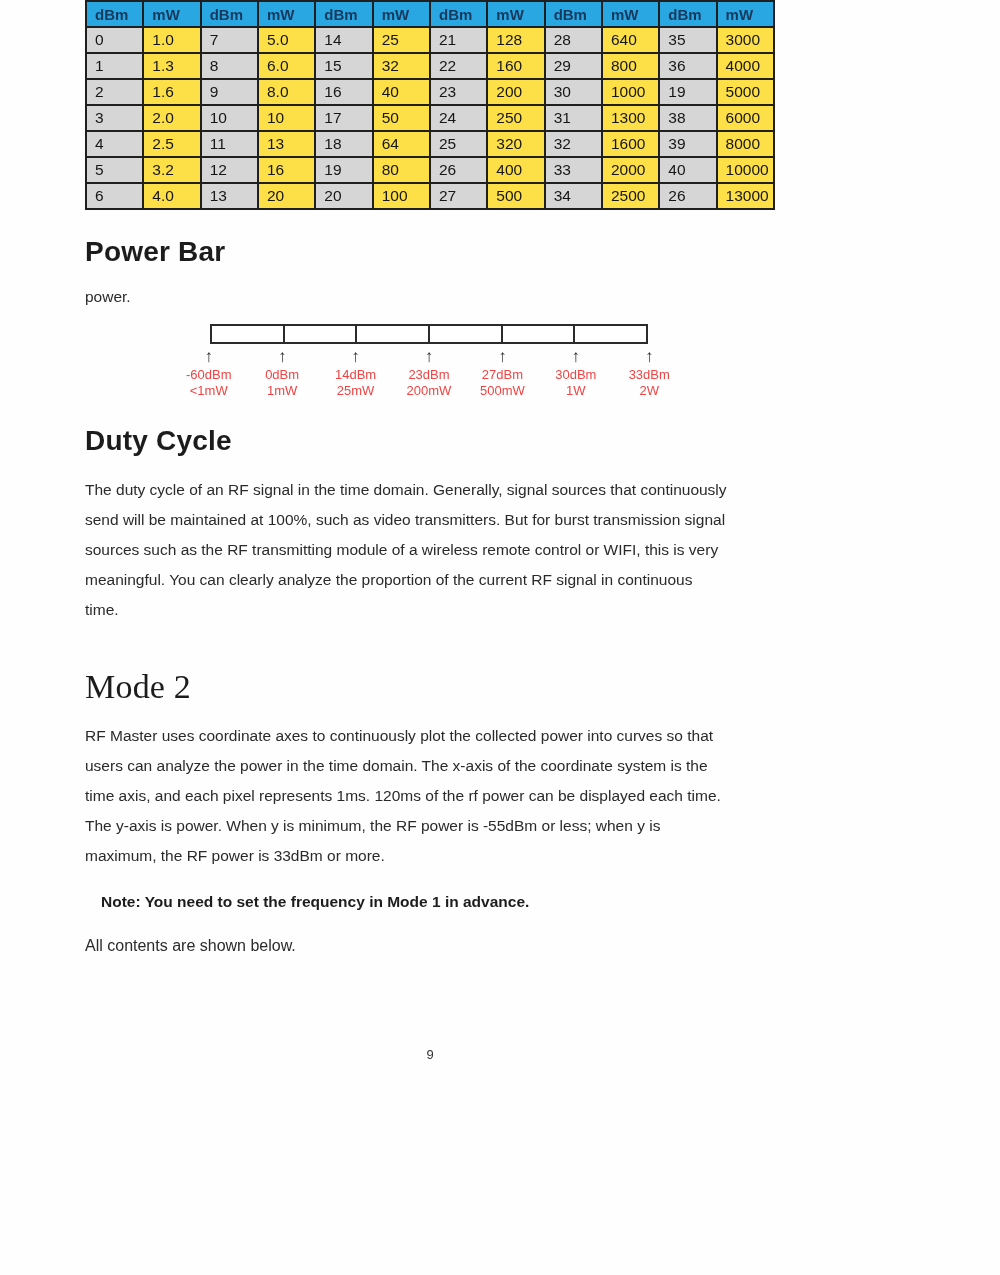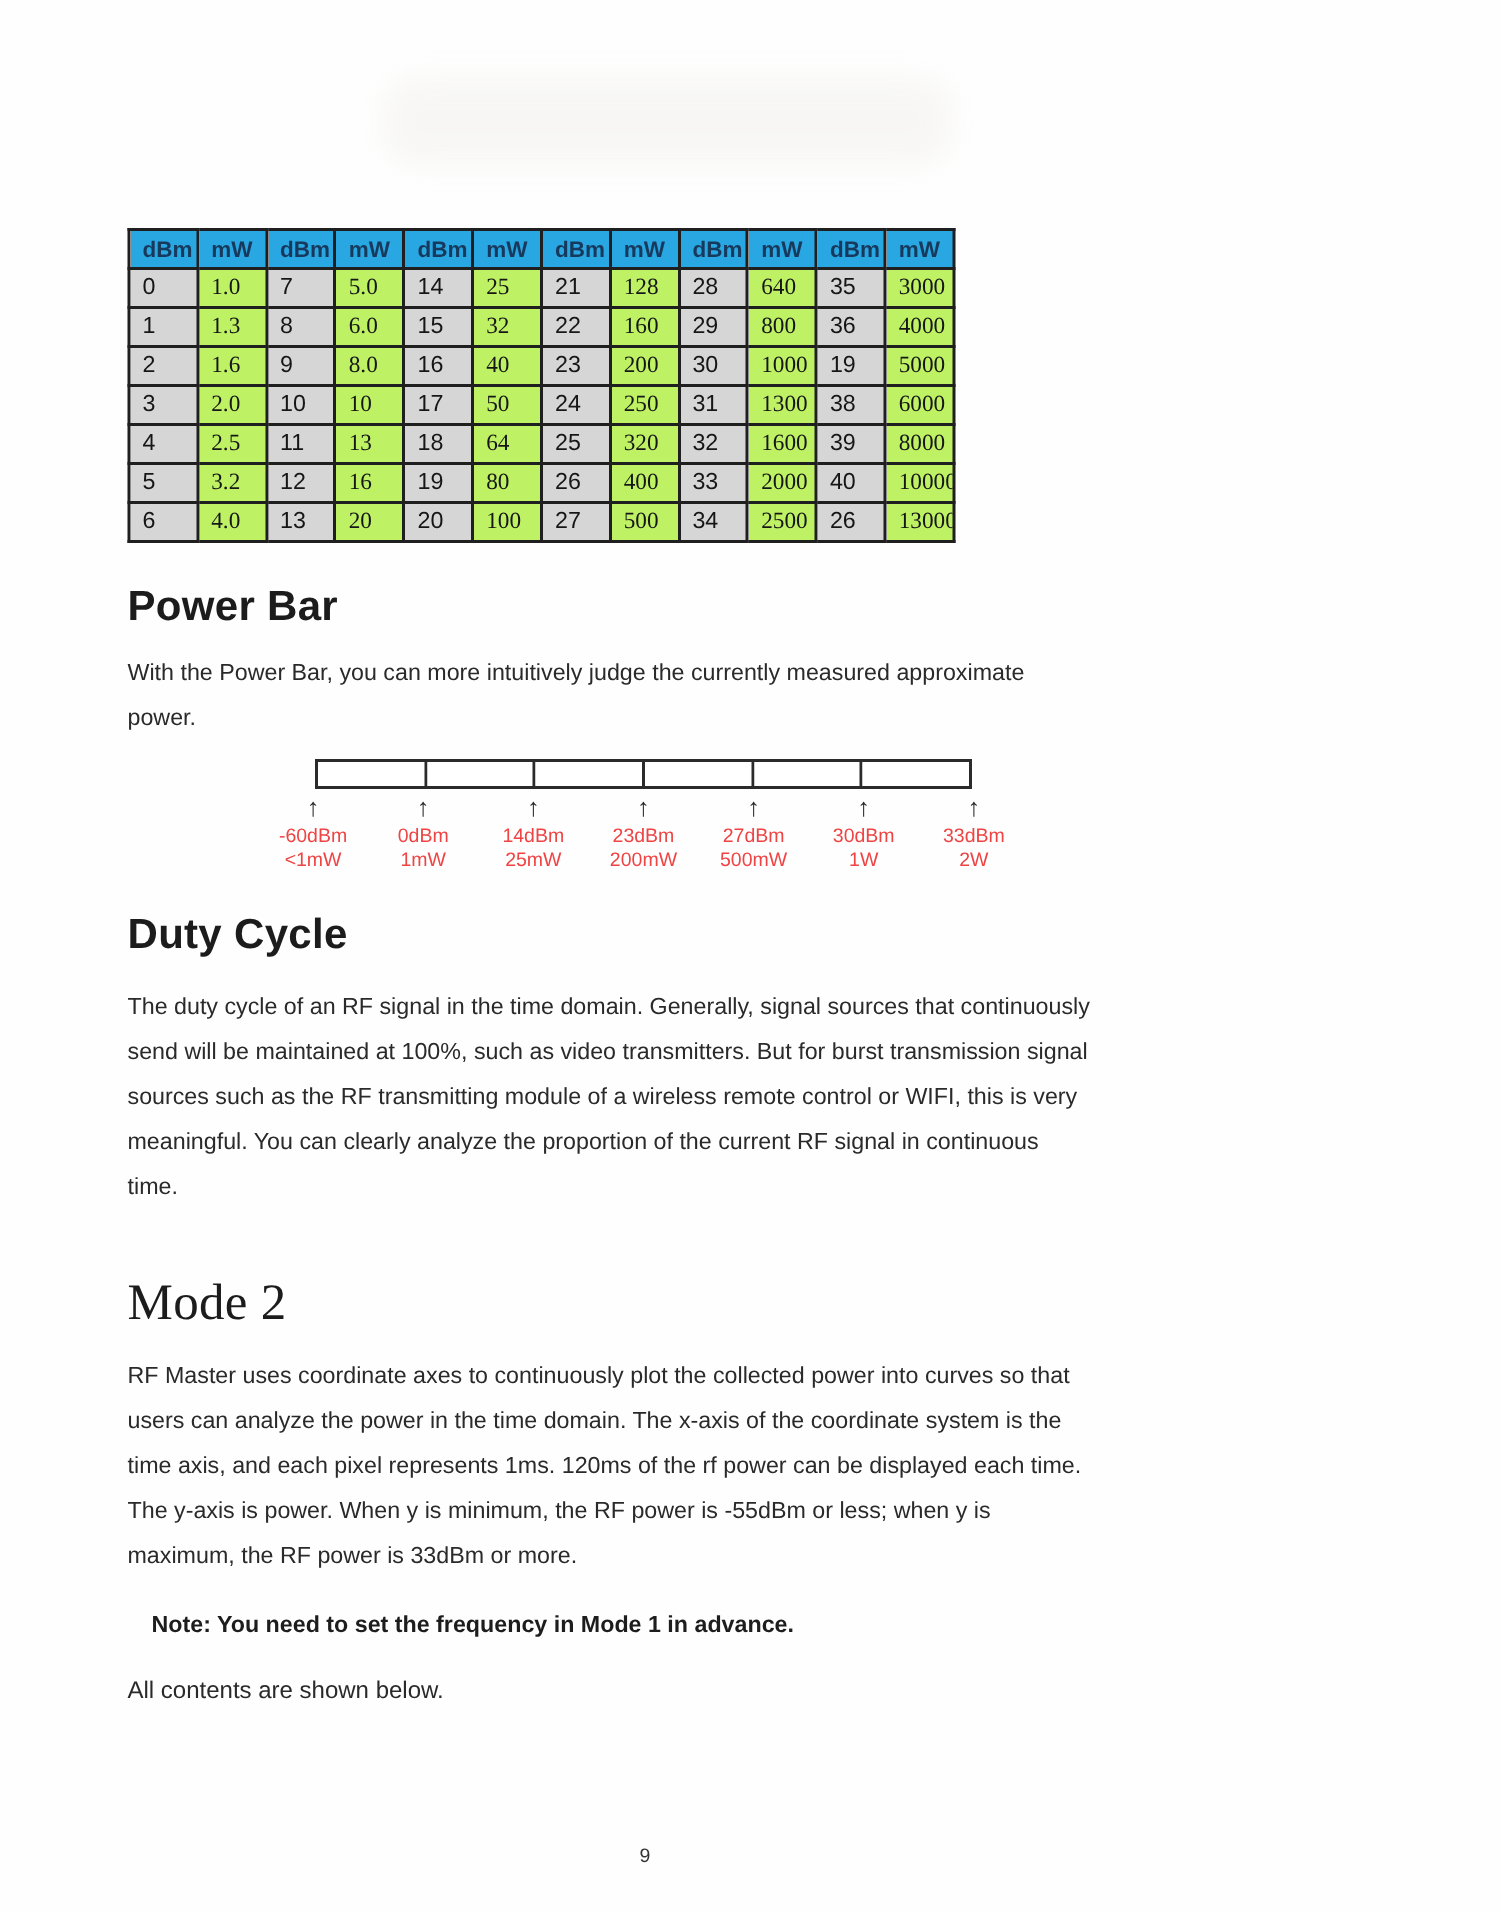--- a/index.html
+++ b/index.html
@@ -12,30 +12,30 @@
     overflow:hidden;
   }
   .page { position:relative; width:1000px; height:1275px; background:#fefefe; }
   .watermark {
     position:absolute; left:255px; top:52px; width:380px; height:58px;
     background:#f4f3f0; border-radius:24px; filter:blur(9px); opacity:.65;
   }
   .content { position:absolute; left:85px; top:0; width:690px; }
 
   
-  table.conv { border-collapse:collapse; table-layout:fixed; width:552px; margin-top:152px; }
+  table.conv { border-collapse:collapse; table-layout:fixed; width:690px; }
   table.conv th, table.conv td {
     border:2px solid #1f1f1f;
     text-align:left; padding:1px 2px 1px 8px;
     height:26px; overflow:hidden; white-space:nowrap;
   }
   table.conv th { font-size:15px; font-weight:700; }
   table.conv td { font-size:15.5px; font-weight:400; color:#161616; }
   td.gray { background:#d6d6d6; }
-  td.white { background:#bef264;font-family:Liberation Serif, serif; }
+  td.white { background:#fde047; }
 
   
   .h-sub { font-size:28px; font-weight:700; color:#1c1c1c; margin-top:26px; line-height:32px; letter-spacing:.2px; }
   .h-main { font-size:34px; font-weight:500; color:#1c1c1c; margin-top:42px; line-height:40px; letter-spacing:.2px;font-family:Liberation Serif, serif; }
   .para { margin-top:14px; }
   .para .line { font-size:15.5px; line-height:30px; white-space:nowrap; color:#2a2a2a; }
   .para.tight { margin-top:18px; }
   .note { margin-top:16px; font-size:15.5px; font-weight:700; line-height:30px; color:#1d1d1d;margin-left:16px; }
   .closing { margin-top:14px; font-size:16px; line-height:30px; color:#2a2a2a; }
 
@@ -174,21 +174,20 @@
             <td class="white">2500</td>
             <td class="gray">26</td>
             <td class="white">13000</td>
           </tr>
         </tbody>
     </table>
 
     <div class="h-sub">Power Bar</div>
 
     <div class="para">
-      <div class="line">With the Power Bar, you can more intuitively judge the currently measured approximate</div>
       <div class="line">power.</div>
     </div>
 
     <div class="powerbar">
       <div class="pb-bar" id="pb-bar">
           <div class="pb-seg"></div>
           <div class="pb-seg"></div>
           <div class="pb-seg"></div>
           <div class="pb-seg"></div>
           <div class="pb-seg"></div>

